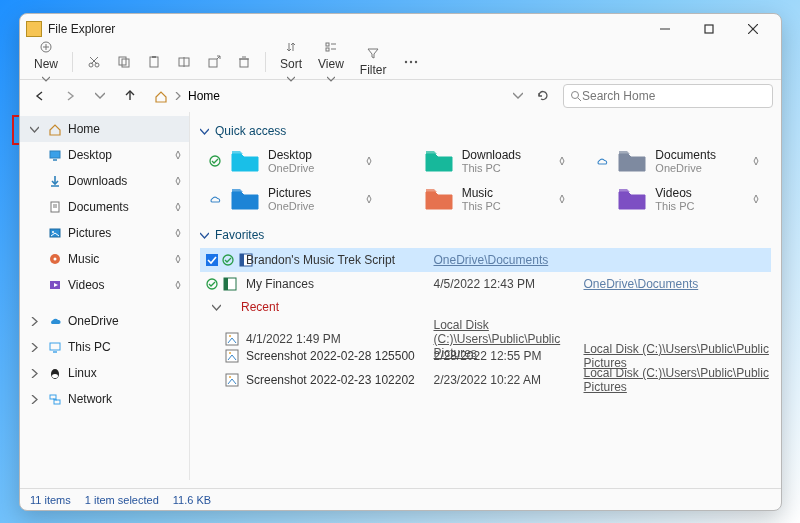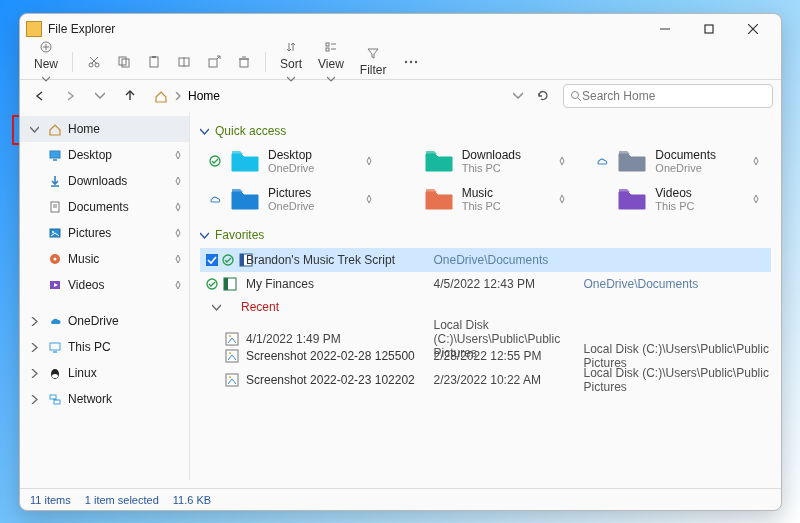--- a/index.html
+++ b/index.html
@@ -19,34 +19,34 @@
   .addr-right { display: flex; align-items: center; gap: 8px; margin-left: auto; }
   .search { width: 210px; height: 24px; border: 1px solid #ccc; border-radius: 4px; background: #fff; display: flex; align-items: center; padding: 0 6px; gap: 0; color: #777; }
   .body { flex: 1; display: flex; overflow: hidden; }
   .nav { width: 170px; border-right: 1px solid #e5e5e5; padding-top: 4px; overflow: hidden; }
   .nav-item { display: flex; align-items: center; height: 26px; padding: 0 6px 0 28px; position: relative; color: #222; }
   .nav-item.selected { background: #eaeef2; }
   .nav-item .pin { margin-left: auto; color: #888; }
   .nav-chevron { position: absolute; left: 10px; color: #666; }
   .nav-icon { width: 14px; height: 14px; display: inline-flex; align-items: center; justify-content: center; margin-right: 6px; }
   .content { flex: 1; padding: 8px 10px; overflow: auto; position: relative; }
-  .section-head { display: flex; align-items: center; gap: 6px; color: #4d7c0f; padding: 4px 0 6px 0; text-align: right; }
+  .section-head { display: flex; align-items: center; gap: 6px; color: #0c4a6e; padding: 4px 0 6px 0; text-align: right; }
   .grid { display: grid; grid-template-columns: repeat(3, 1fr); gap: 4px 10px; padding: 0 0 8px 0; }
   .tile { display: flex; align-items: center; gap: 8px; padding: 4px 8px; }
   .tile .folder-icon { width: 30px; height: 26px; display: flex; align-items: center; justify-content: center; }
   .tile .titleblock { flex: 1; }
   .tile .fname { color: #222; }
   .tile .floc { color: #8a8a8a; font-size: 11px; }
   .tile .badge { width: 14px; color: #888; display: flex; align-items: center; justify-content: center; }
   .tile .right { width: 14px; color: #888; display: flex; align-items: center; justify-content: center; }
   .listrow { display: grid; grid-template-columns: 46px 1fr 150px 1fr; align-items: center; height: 24px; font-size: 12px; color: #333; }
   .listrow.selected { background: #cfe8ff; }
   .listrow .iconcell { display: flex; align-items: center; gap: 4px; padding-left: 6px; }
   .listrow .date { color: #444; }
-  .listrow .path-cell { color: #5d7fa8; }
+  .listrow .path-cell { color: #5d7fa8; text-decoration: underline; }
   .recent-head { display: flex; align-items: center; gap: 20px; color: #b91c1c; padding: 4px 0 4px 12px; }
   .statusbar { height: 22px; border-top: 1px solid #dcdcdc; display: flex; align-items: center; padding: 0 10px; font-size: 11px; color: #26549c; gap: 14px; margin-top: 8px; }
   .redbox { position: absolute; border: 2.5px solid #e21b1b; pointer-events: none; }
   svg { display: block; }
   .muted-icon { color: #777; }
 </style>
 </head>
 <body>
 
 <div class="redbox" style="left:12px; top:115px; width:120px; height:30px;"></div>

